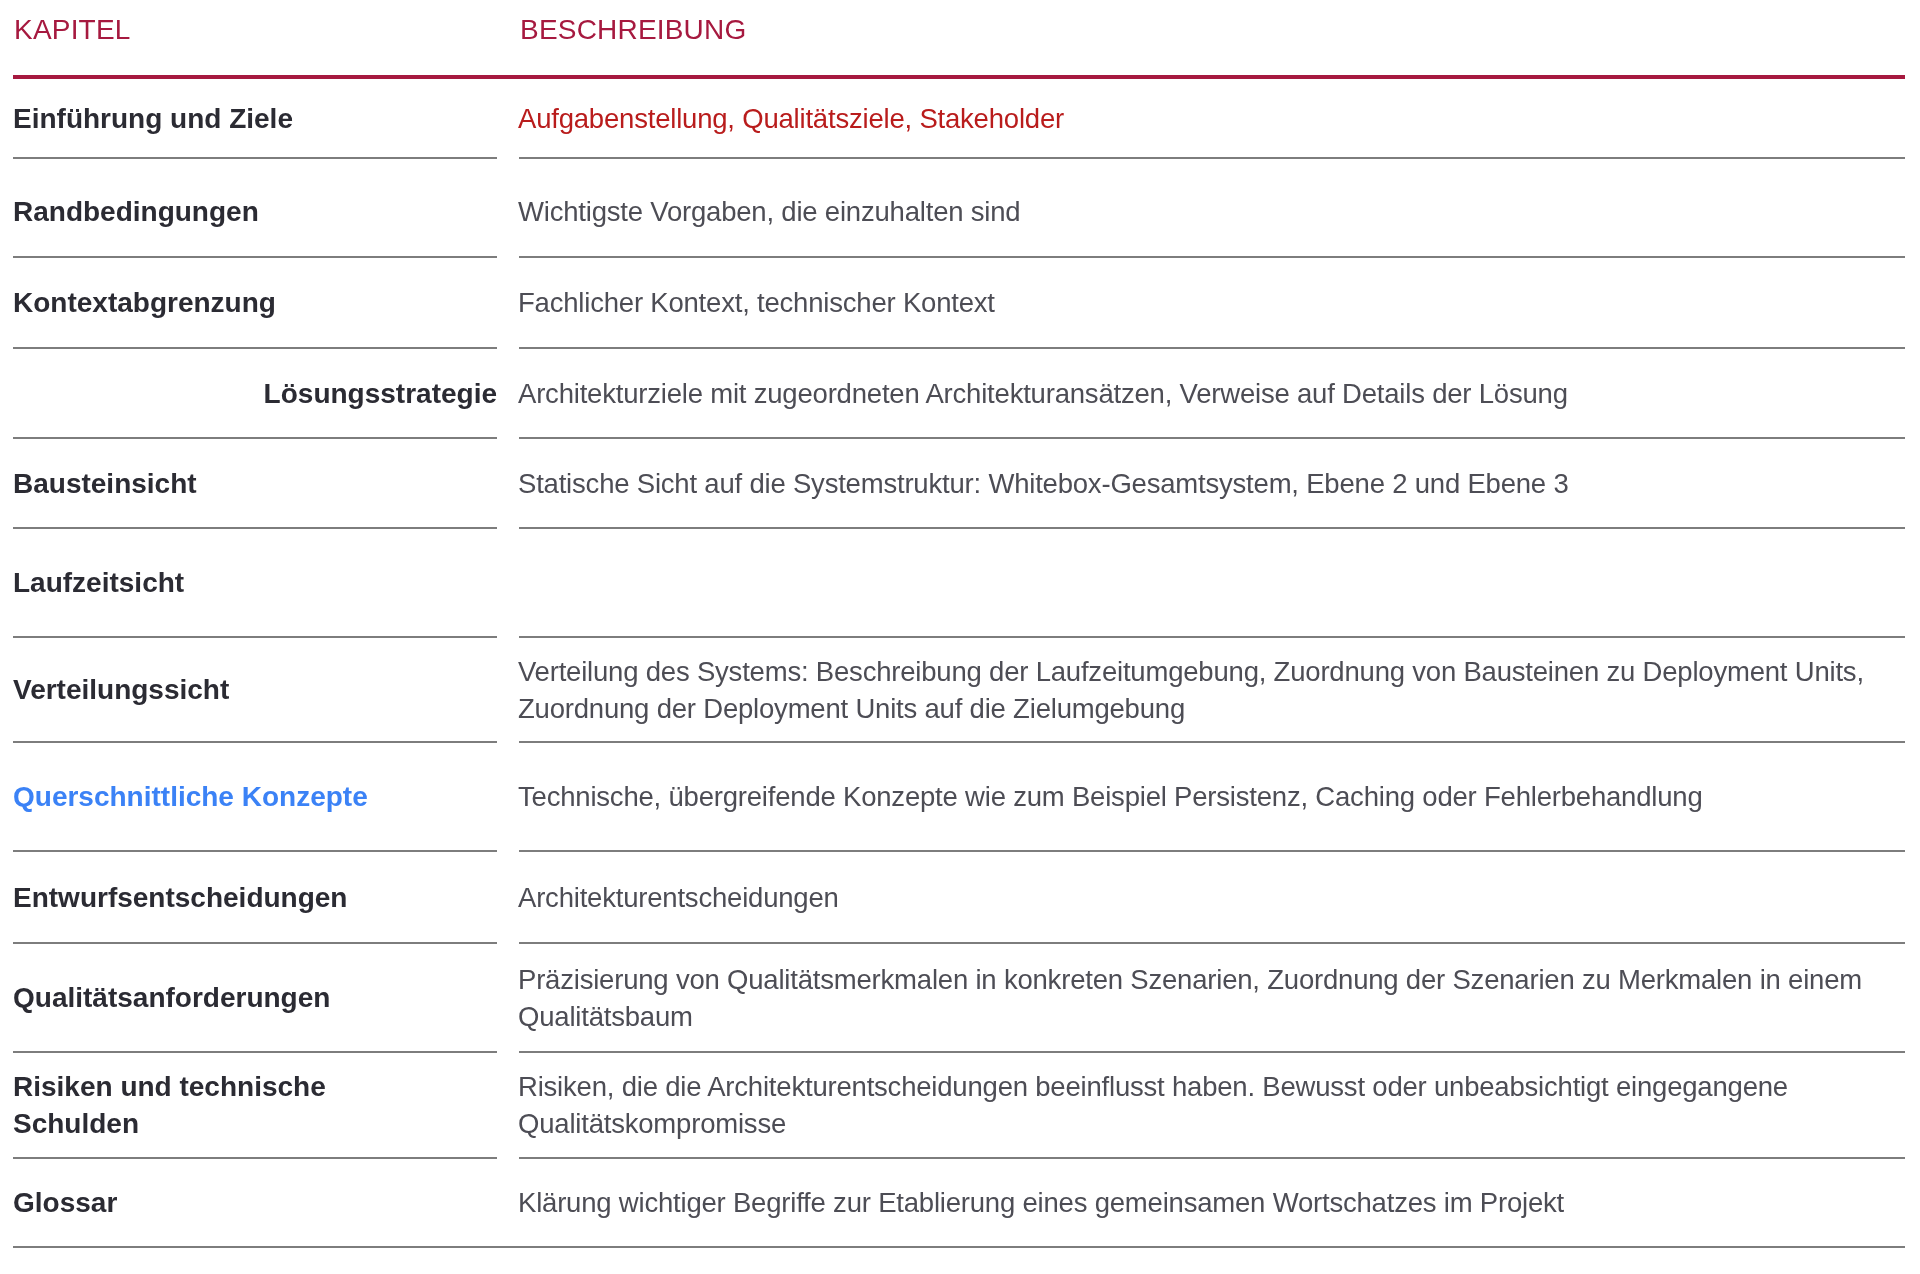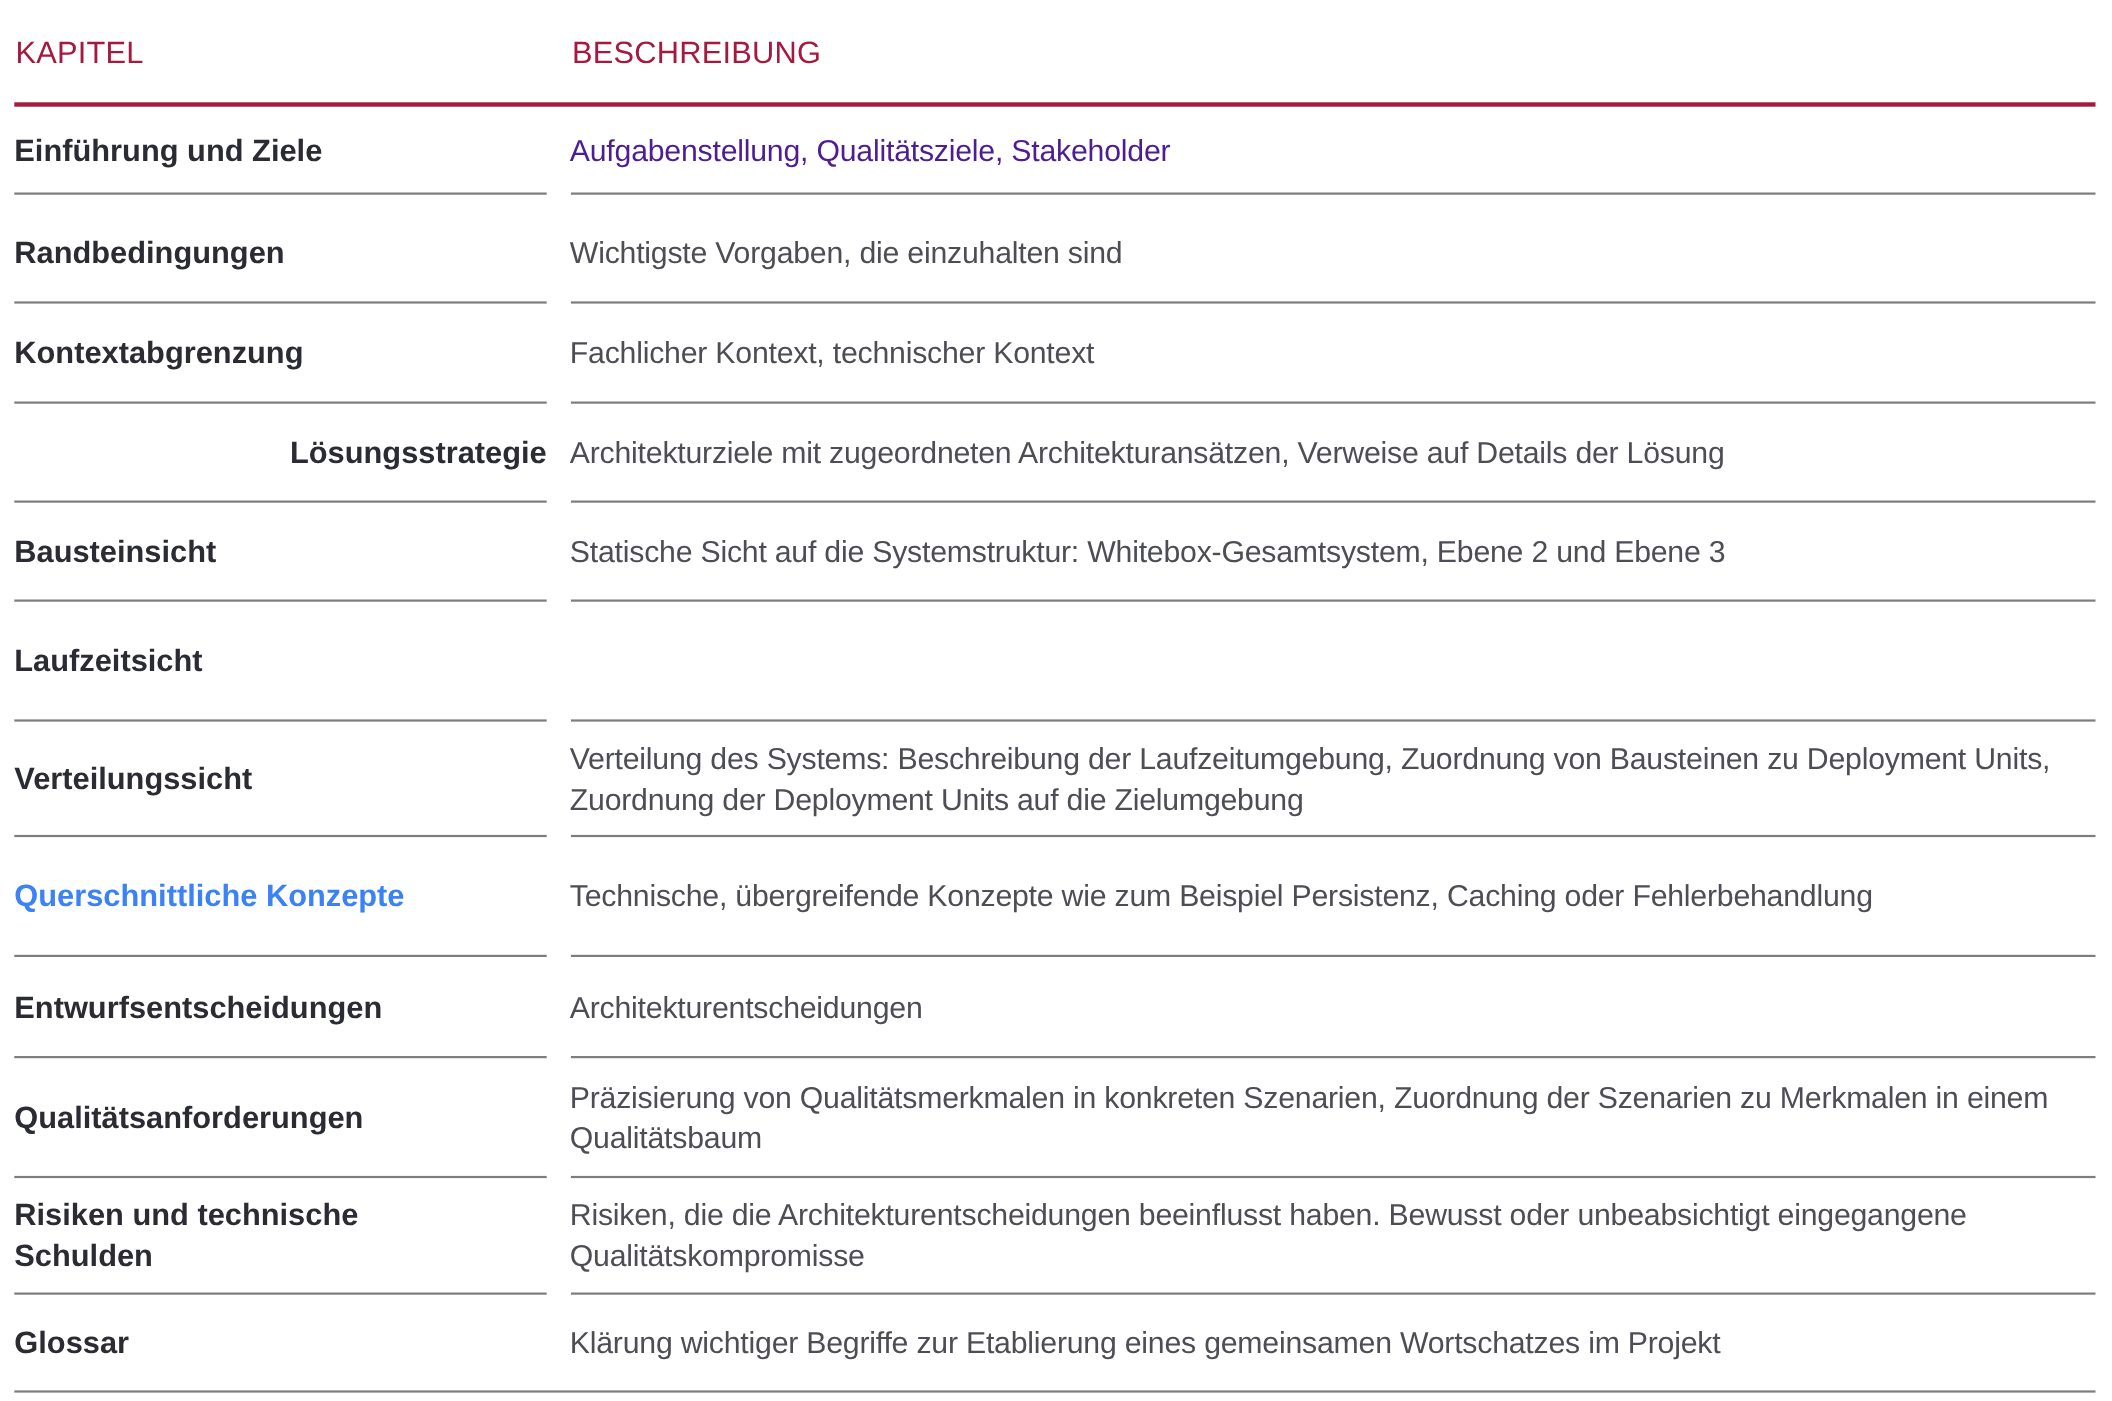--- a/index.html
+++ b/index.html
@@ -1,18 +1,18 @@
 <!DOCTYPE html>
 <html><head>
 <meta charset="utf-8">
 <style>
   html, body { margin: 0; padding: 0; background: #ffffff; }
   body { width: 1920px; height: 1274px; position: relative; overflow: hidden;
          font-family: "Liberation Sans", "DejaVu Sans", sans-serif; }
-  .table { position: absolute; left: 13px; top: 0; width: 1892px; margin-top: 18px; }
+  .table { position: absolute; left: 13px; top: 0; width: 1892px; }
   .header { position: relative; height: 76px; }
   .hcell { position: absolute; top: 14px; font-size: 28px; letter-spacing: 0.2px; }
   .hcell.c1 { left: 1px; }
   .hcell.c2 { left: 507px; }
   .header-rule { position: absolute; left: 0; top: 75px; width: 1892px; height: 4px; }
   .rows { position: absolute; top: 79px; left: 0; width: 1892px; }
   .row { position: absolute; left: 0; width: 1892px; }
   .cell { position: absolute; top: 0; bottom: 2px; display: flex; align-items: center; }
   .cell.c1 { left: 0; width: 484px; color: #2b2b33; font-size: 28px; font-weight: bold; line-height: 37px; }
   .cell.c2 { left: 505px; width: 1387px; color: #4d4d55; font-size: 27.5px; line-height: 37px; letter-spacing: -0.2px; }
@@ -30,21 +30,21 @@
     <div class="hcell c1" style="color: rgb(166, 25, 63);">KAPITEL</div>
     <div class="hcell c2" style="color: rgb(166, 25, 63); text-align: center;">BESCHREIBUNG</div>
     <div class="header-rule" style="background: rgb(166, 25, 63);"></div>
   </div>
 
   <div class="rows">
     <div class="row" style="top:0;height:80px;">
       <div class="cell c1" style="color: rgb(43, 43, 51);">
           <span>Einführung und Ziele</span>
         </div>
-      <div class="cell c2" style="color: #4c1d95; text-align: right;">
+      <div class="cell c2" style="color: #b91c1c; text-align: right;">
           <span>Aufgabenstellung, Qualitätsziele, Stakeholder</span>
         </div>
       <div class="rule c1" style="background: rgb(125, 125, 125);"></div>
       <div class="rule c2" style="background: rgb(125, 125, 125);"></div>
     </div>
     <div class="row" style="top:88px;height:91px;">
       <div class="cell c1" style="color: rgb(43, 43, 51);">
           <span>Randbedingungen</span>
         </div>
       <div class="cell c2" style="color: rgb(77, 77, 85);">

